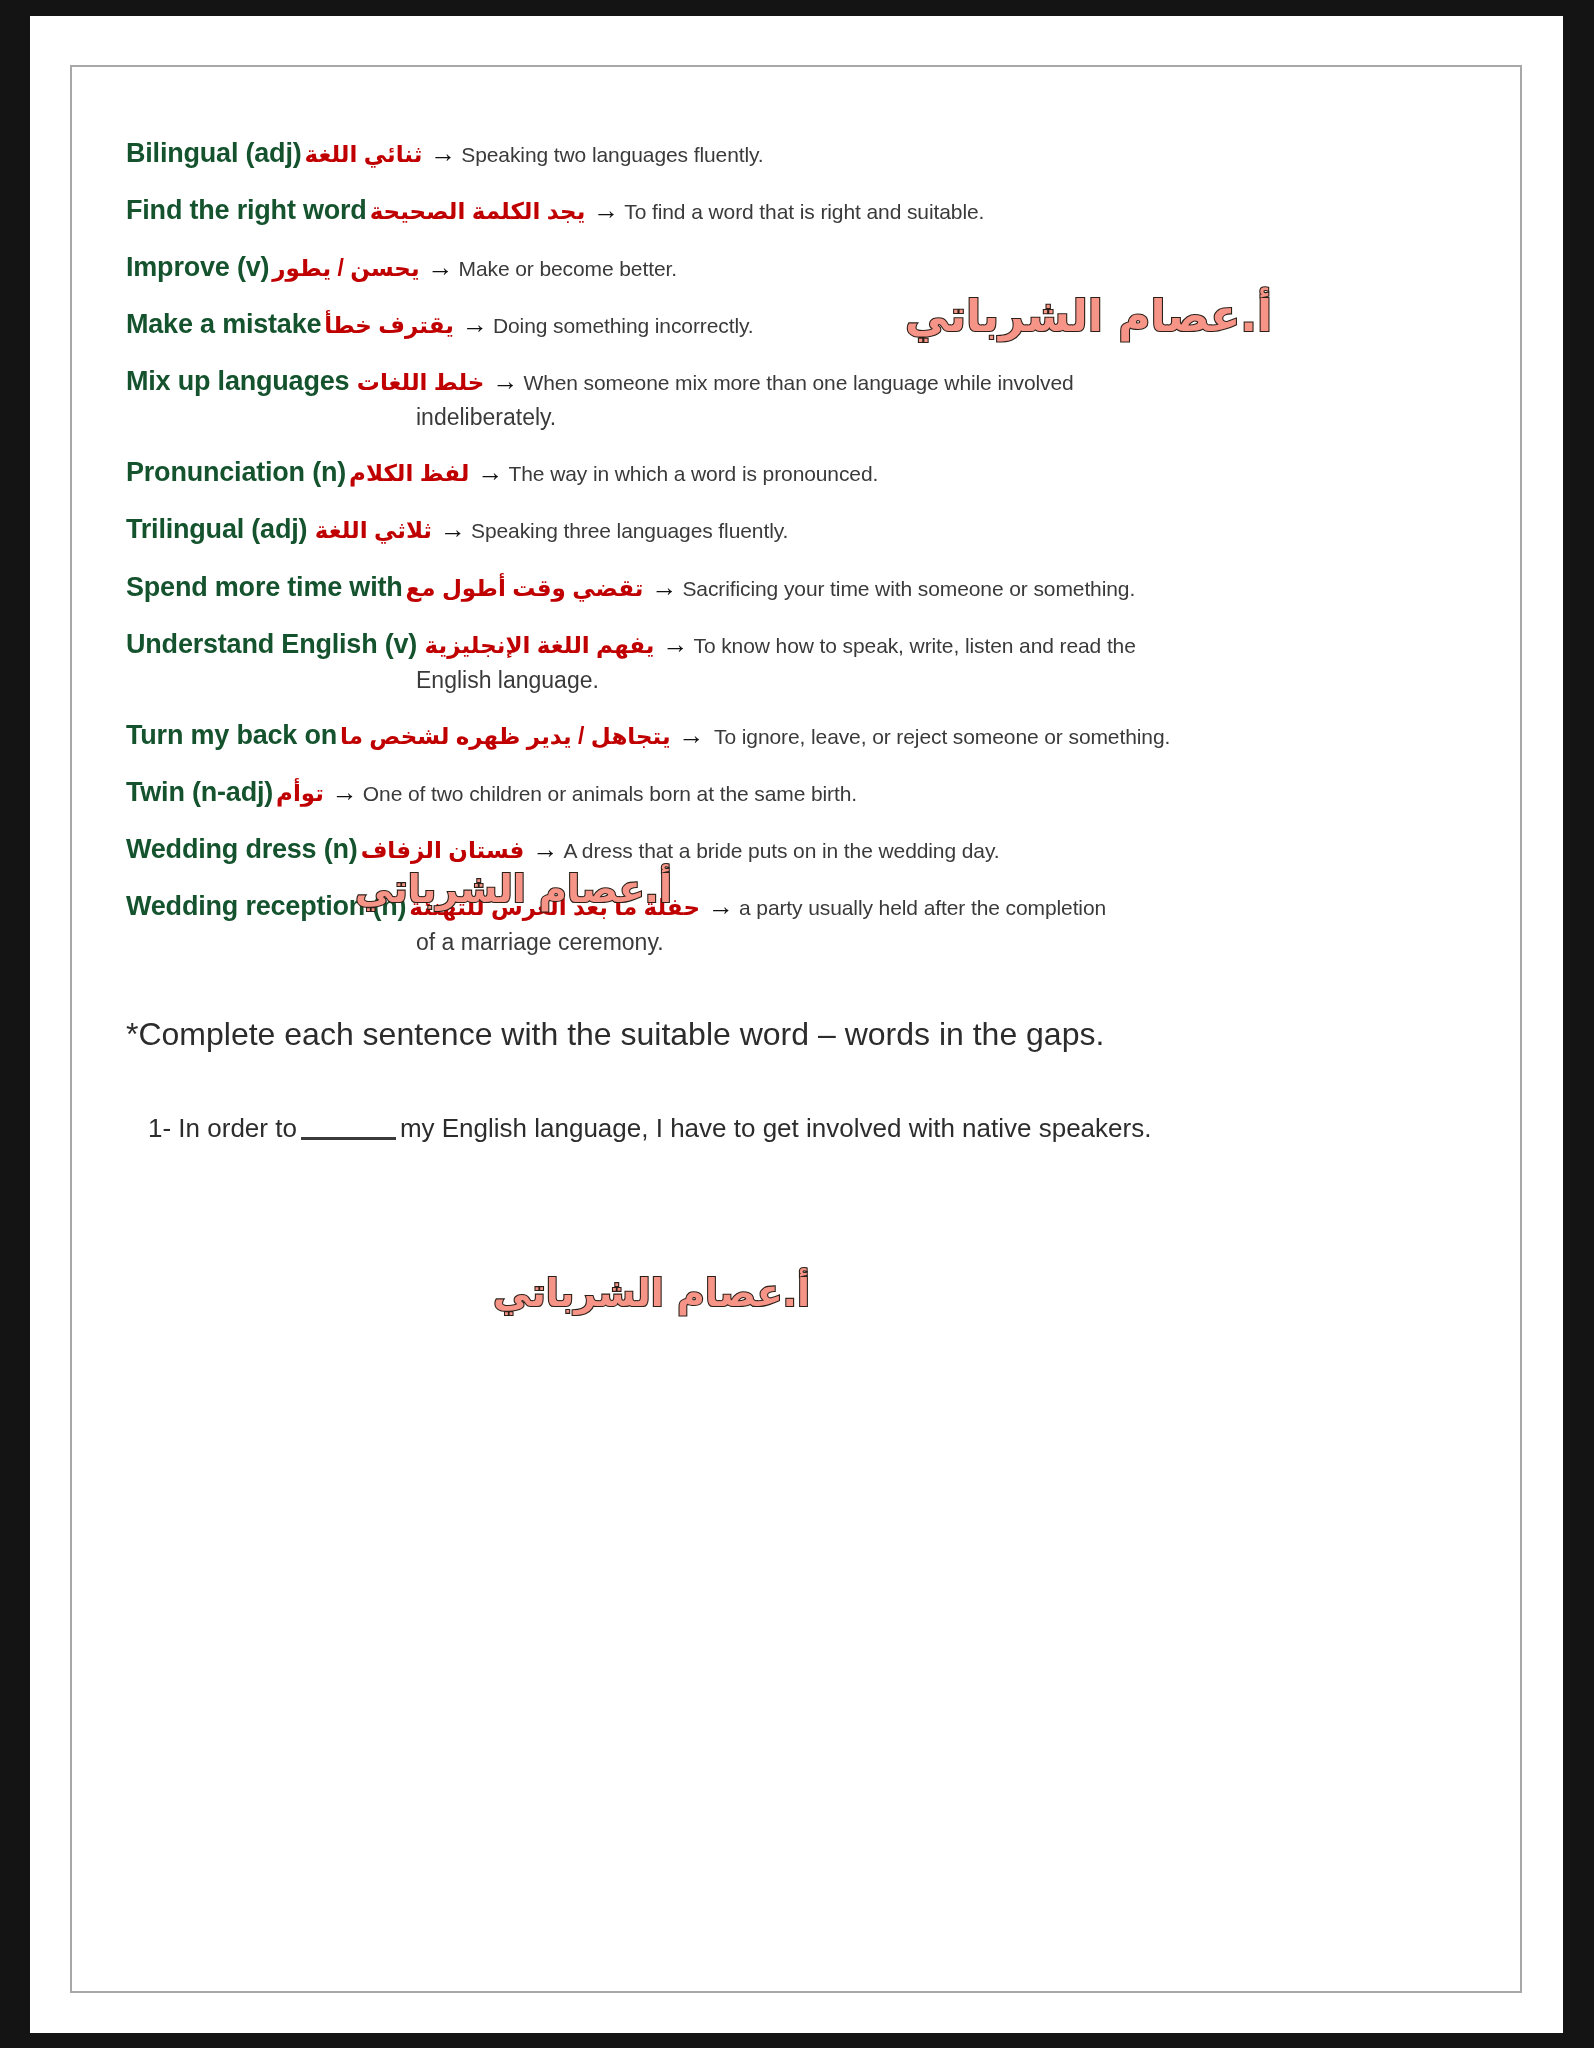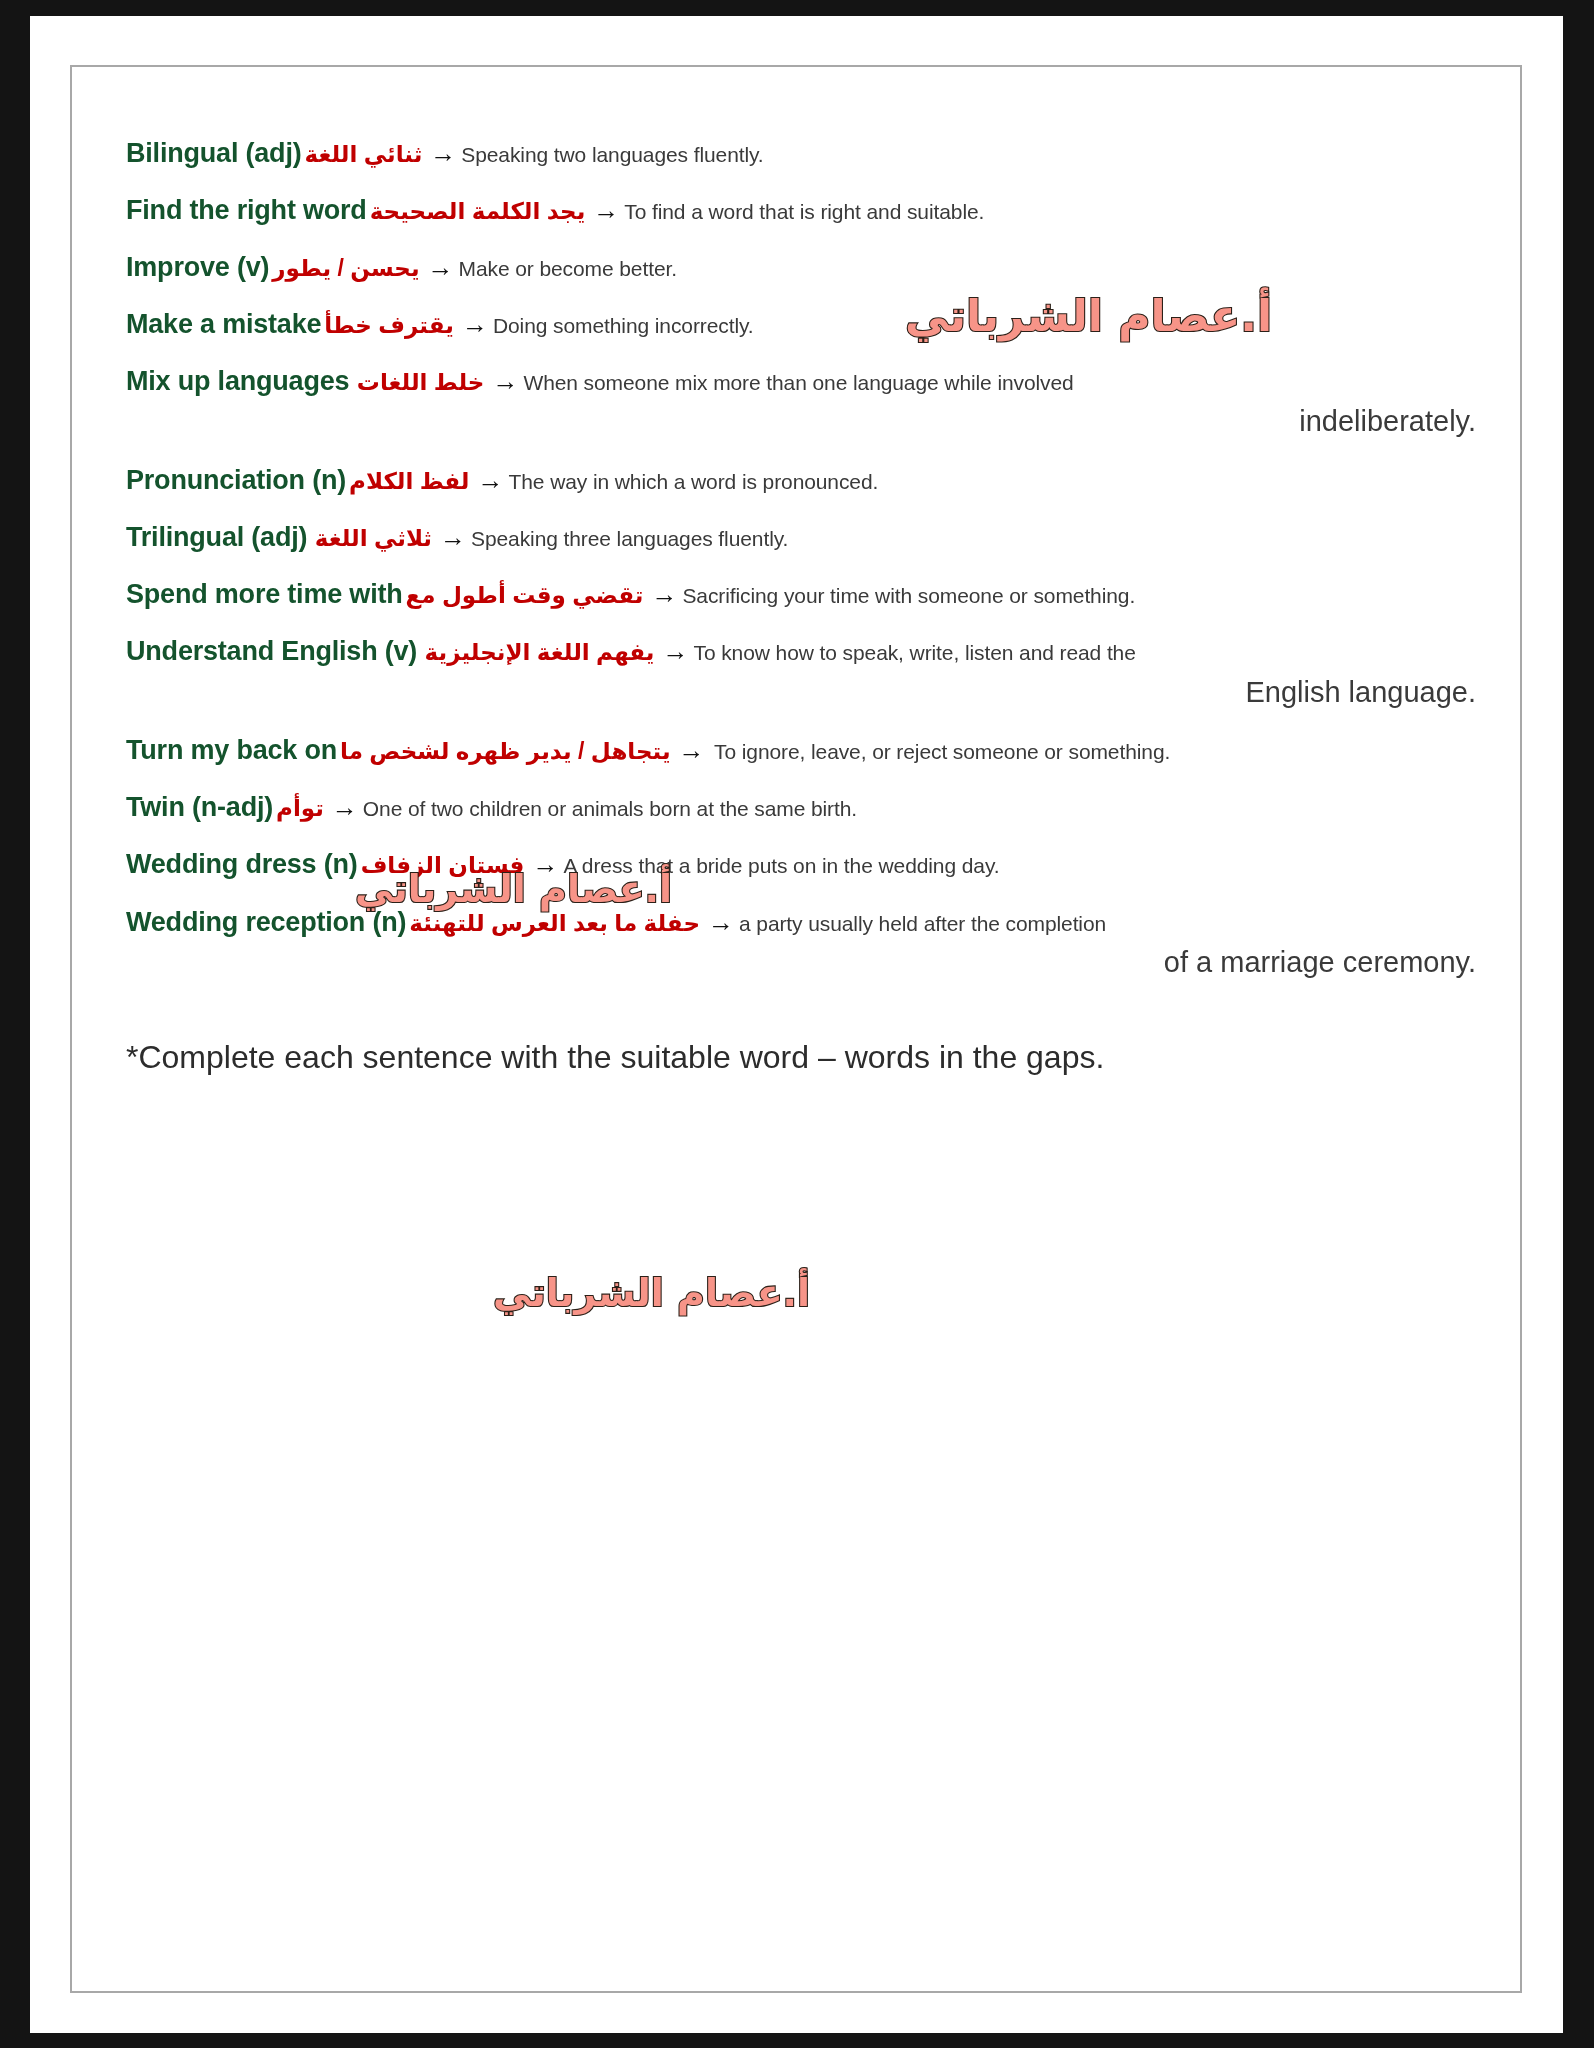--- a/index.html
+++ b/index.html
@@ -66,24 +66,24 @@
     padding: 0 5px;
     font-weight: bold;
   }
   .vocab-entry .definition {
     font-size: 21px;
     color: #3a3a3a;
     letter-spacing: -0.1px;
   }
   .vocab-entry .def-wrap {
     display: block;
-    text-align: right;
+    text-align: left;
     padding-left: 290px;
     margin-top: 4px;
-    font-size: 29px;
+    font-size: 23px;
     color: #3a3a3a;
   }
 
   
   .practice-block { margin-top: 58px; }
 
   .practice-heading {
     font-size: 28px;
     font-weight: bold;
     color: #141414;
@@ -213,20 +213,24 @@
         <span class="def-wrap">of a marriage ceremony.</span>
       </div>
 
     </div>
 
     <div class="practice-block">
 
 
       <div class="practice-instruction">*Complete each sentence with the suitable word – words in the gaps.</div>
 
+      <div class="question-row">
+        <span>1-</span>
+        <span>In order to</span><span class="blank"></span><span>my English language, I have to get involved with native speakers.</span>
+      </div>
 
 
     </div>
   </div>
 
   <div class="watermark" id="wm-1">أ.عصام الشرباتي</div>
   <div class="watermark" id="wm-2">أ.عصام الشرباتي</div>
   <div class="watermark" id="wm-3">أ.عصام الشرباتي</div>
 </div>
 

